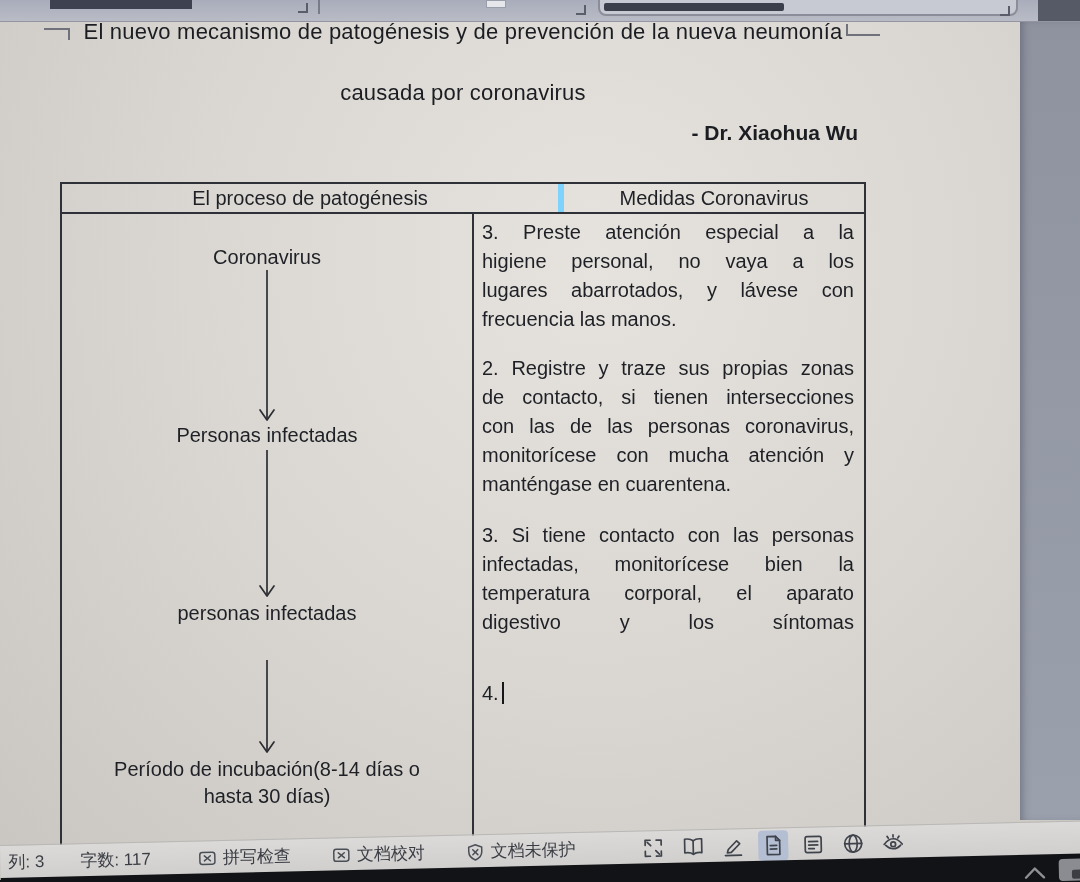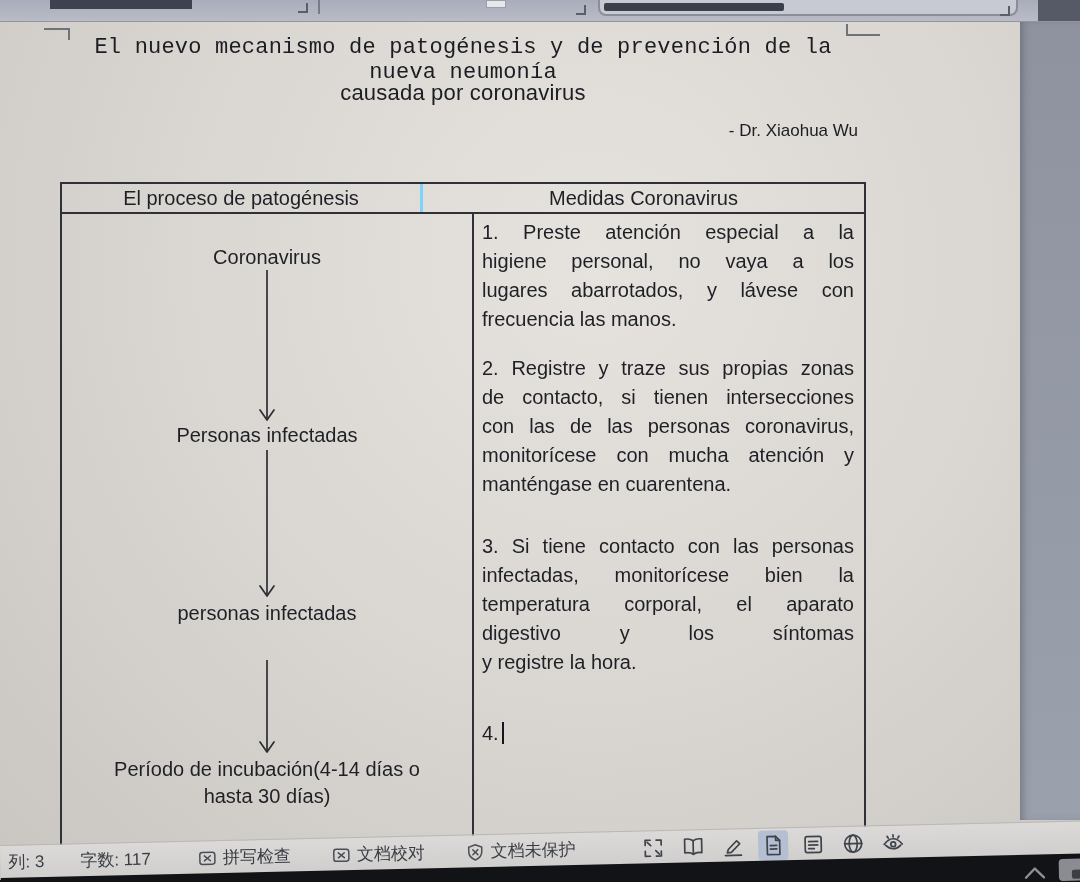--- a/index.html
+++ b/index.html
@@ -25,42 +25,42 @@
     background:radial-gradient(ellipse at 55% 28%, #e6e3de 0%, #dad7d2 48%, #c9c6c1 100%); }
   .app-band { position:absolute; left:1020px; top:22px; width:60px; height:798px;
     background:linear-gradient(to bottom,#8f93a0,#9aa0ac);
     box-shadow:inset 6px 0 8px -4px rgba(60,62,75,.45); }
   .mark { position:absolute; background:#6f727b; }
 
   
   .title-line { position:absolute; left:60px; width:806px; text-align:center;
     font-size:22px; color:#1b1d22; letter-spacing:.2px; }
   .author-line { position:absolute; left:60px; top:121px; width:798px; text-align:right;
-    font-size:17px; color:#1b1d22; }
+    font-size:21px; color:#1b1d22;font-weight:bold; }
 
   
   .patho-table { position:absolute; left:60px; top:182px; width:806px; height:663px;
     border:2px solid #2e3138; border-bottom:none; overflow:hidden; }
   .t-header { display:flex; height:30px; border-bottom:2px solid #2e3138; }
   .t-header .hcell { font-size:20px; color:#1e2026; display:flex; align-items:center; justify-content:center; }
-  .hcell.left { width:361px; border-right:3px solid #7dd3fc; }
+  .hcell.left { width:502px; border-right:6px solid #7dd3fc; }
   .hcell.right { flex:1; }
   .t-body { display:flex; height:629px; }
   .flow-cell { position:relative; width:412px; border-right:2px solid #2e3138; }
   .measures-cell { flex:1; padding:3px 10px 0 8px; font-size:20px; line-height:29px; color:#1e2026; }
 
   .flow-step { position:absolute; left:0; width:100%; text-align:center;
     font-size:20px; line-height:27px; color:#1e2026; }
   .down-arrow { position:absolute; left:50%; margin-left:-11px; }
   .down-arrow svg { display:block; }
 
   .measure { text-align:left; }
   .measure .jline { text-align:justify; text-align-last:justify; }
   .measure .jline.last { text-align-last:left; }
-  .m1 { margin-top:1px; } .m2 { margin-top:20px; } .m3 { margin-top:33px; } .m4 { margin-top:42px; }
+  .m1 { margin-top:1px; } .m2 { margin-top:20px; } .m3 { margin-top:22px; } .m4 { margin-top:42px; }
   .caret { display:inline-block; width:2px; height:22px; background:#15161a; vertical-align:-4px; margin-left:3px; }
 
   
   .bottom-unit { position:absolute; left:0; top:845px; width:1160px; height:90px;
     transform:rotate(-1.3deg); transform-origin:0 0; z-index:6; }
   .status-strip { position:relative; height:33px; background:linear-gradient(#dbdad8,#d0cfcd);
     border-top:1px solid #b9b8b6; }
   .status-left { position:absolute; left:8px; top:0; height:33px; display:flex; align-items:center;
     font-size:17px; color:#3a3d44; }
   .status-item { display:flex; align-items:center; white-space:nowrap; }
@@ -98,21 +98,21 @@
   </div>
 
   <div class="page"></div>
   <div class="app-band"></div>
 
   <div class="mark" style="left:44px; top:28px; width:26px; height:2px;"></div>
   <div class="mark" style="left:68px; top:28px; width:2px; height:12px;"></div>
   <div class="mark" style="left:846px; top:24px; width:2px; height:12px;"></div>
   <div class="mark" style="left:846px; top:34px; width:34px; height:2px;"></div>
 
-  <div class="title-line" style="top:35px;font-family:Liberation Mono, monospace;">El nuevo mecanismo de patogénesis y de prevención de la nueva neumonía</div>
+  <div class="title-line" style="top:19px;">El nuevo mecanismo de patogénesis y de prevención de la nueva neumonía</div>
   <div class="title-line" style="top:80px;">causada por coronavirus</div>
   <div class="author-line">- Dr. Xiaohua Wu</div>
 
   <div class="patho-table">
     <div class="t-header">
       <div class="hcell left">El proceso de patogénesis</div>
       <div class="hcell right">Medidas Coronavirus</div>
     </div>
     <div class="t-body">
 
@@ -140,45 +140,44 @@
         </div>
 
         <div class="down-arrow" style="top:446px;">
           <svg class="ic" width="22" height="94" style="stroke:#2c2e33;">
             <line x1="11" y1="0" x2="11" y2="90"></line>
               <polyline points="4,82 11,92 18,82"></polyline>
           </svg>
         </div>
 
         <div class="flow-step" style="top:542px;">
-          <div>Período de incubación(4-14 días o</div>
+          <div>Período de incubación(8-14 días o</div>
           <div>hasta 30 días)</div>
         </div>
       </div>
 
       <div class="measures-cell">
         <div class="measure m1">
-          <div class="jline">1. Preste atención especial a la</div>
+          <div class="jline">3. Preste atención especial a la</div>
           <div class="jline">higiene personal, no vaya a los</div>
           <div class="jline">lugares abarrotados, y lávese con</div>
           <div class="jline last">frecuencia las manos.</div>
         </div>
         <div class="measure m2">
           <div class="jline">2. Registre y traze sus propias zonas</div>
           <div class="jline">de contacto, si tienen intersecciones</div>
           <div class="jline">con las de las personas coronavirus,</div>
           <div class="jline">monitorícese con mucha atención y</div>
           <div class="jline last">manténgase en cuarentena.</div>
         </div>
         <div class="measure m3">
           <div class="jline">3. Si tiene contacto con las personas</div>
           <div class="jline">infectadas, monitorícese bien la</div>
           <div class="jline">temperatura corporal, el aparato</div>
           <div class="jline">digestivo y los síntomas</div>
-          <div class="jline last">y registre la hora.</div>
         </div>
         <div class="measure m4">
           <span>4.</span><span class="caret"></span>
         </div>
       </div>
 
     </div>
   </div>
 
   <div class="bottom-unit">

